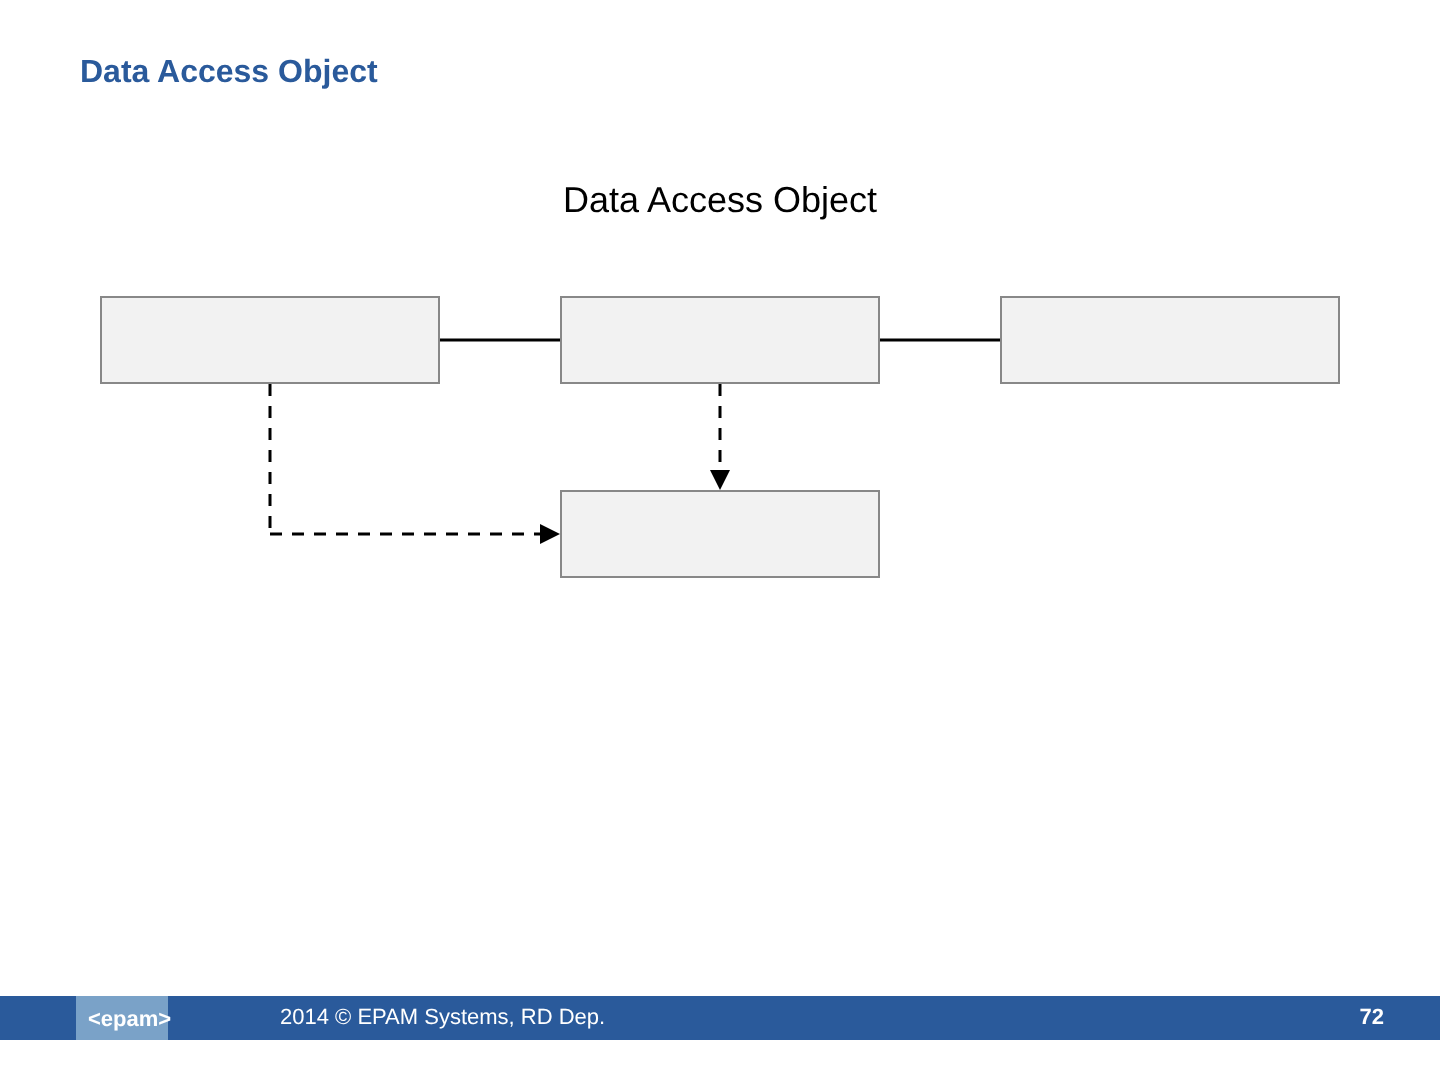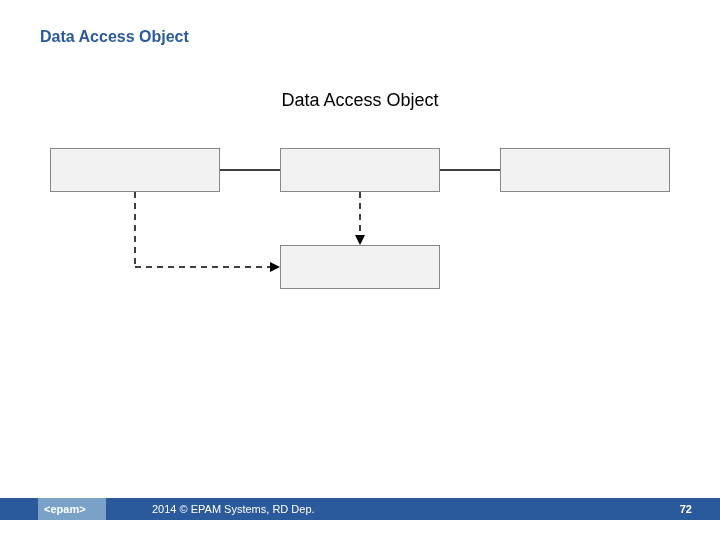--- a/index.html
+++ b/index.html
@@ -65,32 +65,32 @@
     right: 0;
     bottom: 20px;
     height: 22px;
     background: #2a5a9b;
   }
   .logo-chip {
     position: absolute;
     left: 38px;
     bottom: 20px;
     height: 22px;
-    width: 68px;
+    width: 46px;
     background: #7aa2c8;
     margin-top: 22px;
   }
   .logo-chip svg {
     position: absolute;
     top: 4px;
     left: 6px;
   }
   .footer-text {
     position: absolute;
-    left: 152px;
+    left: 140px;
     bottom: 20px;
     height: 22px;
     line-height: 22px;
     font-size: 11px;
     color: #ffffff;
   }
   .page-num {
     position: absolute;
     right: 28px;
     bottom: 20px;

